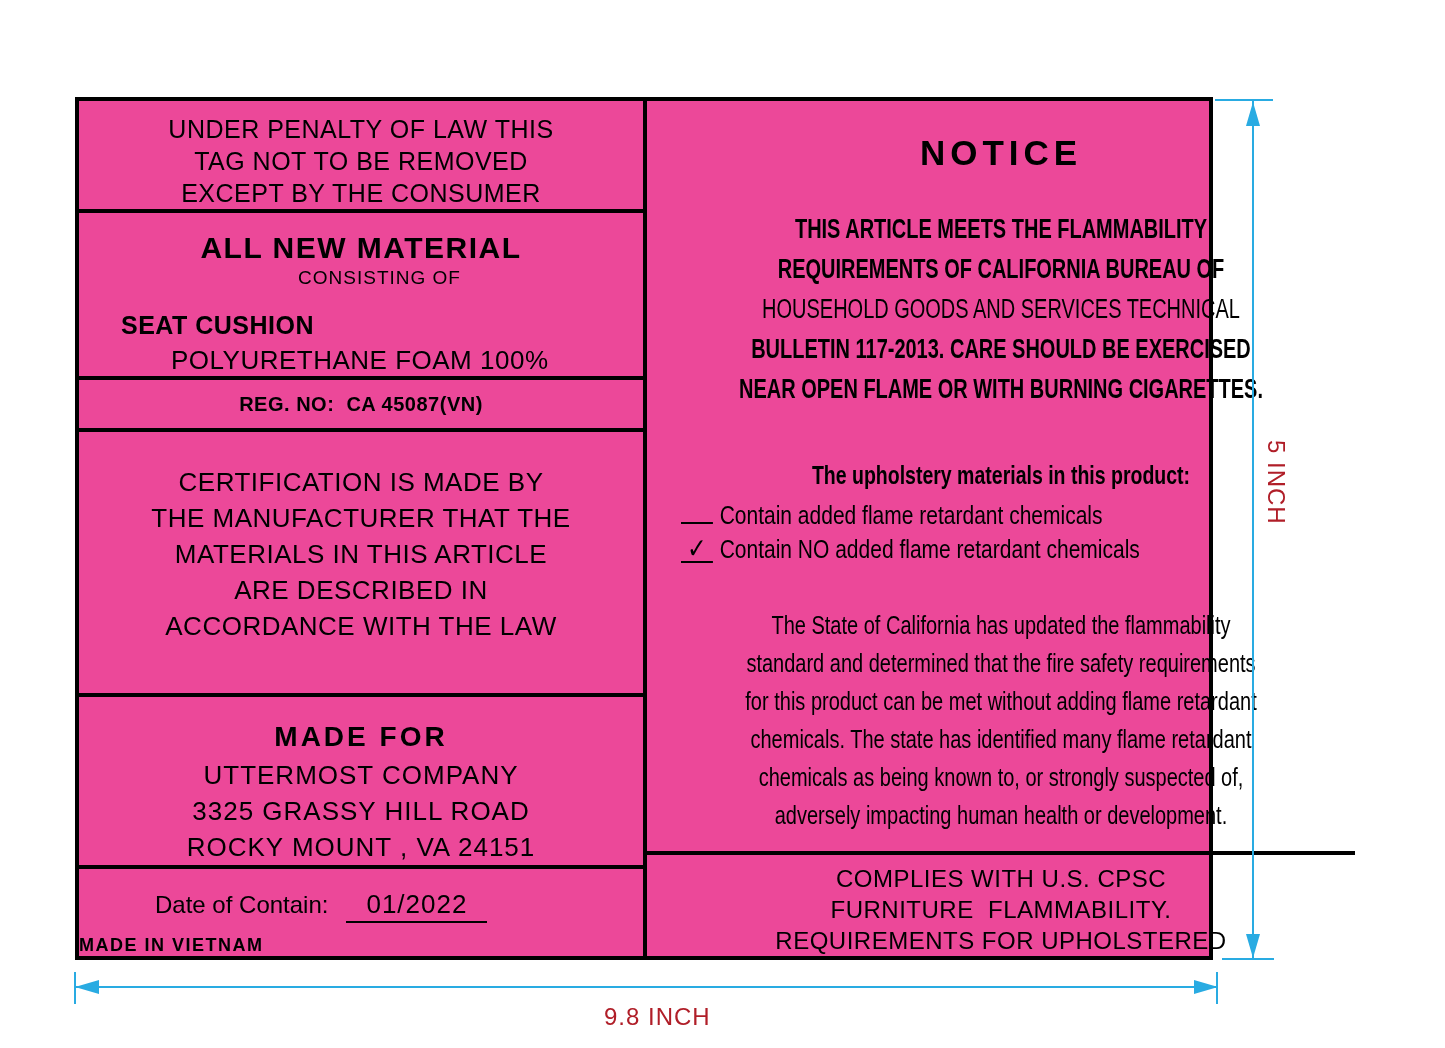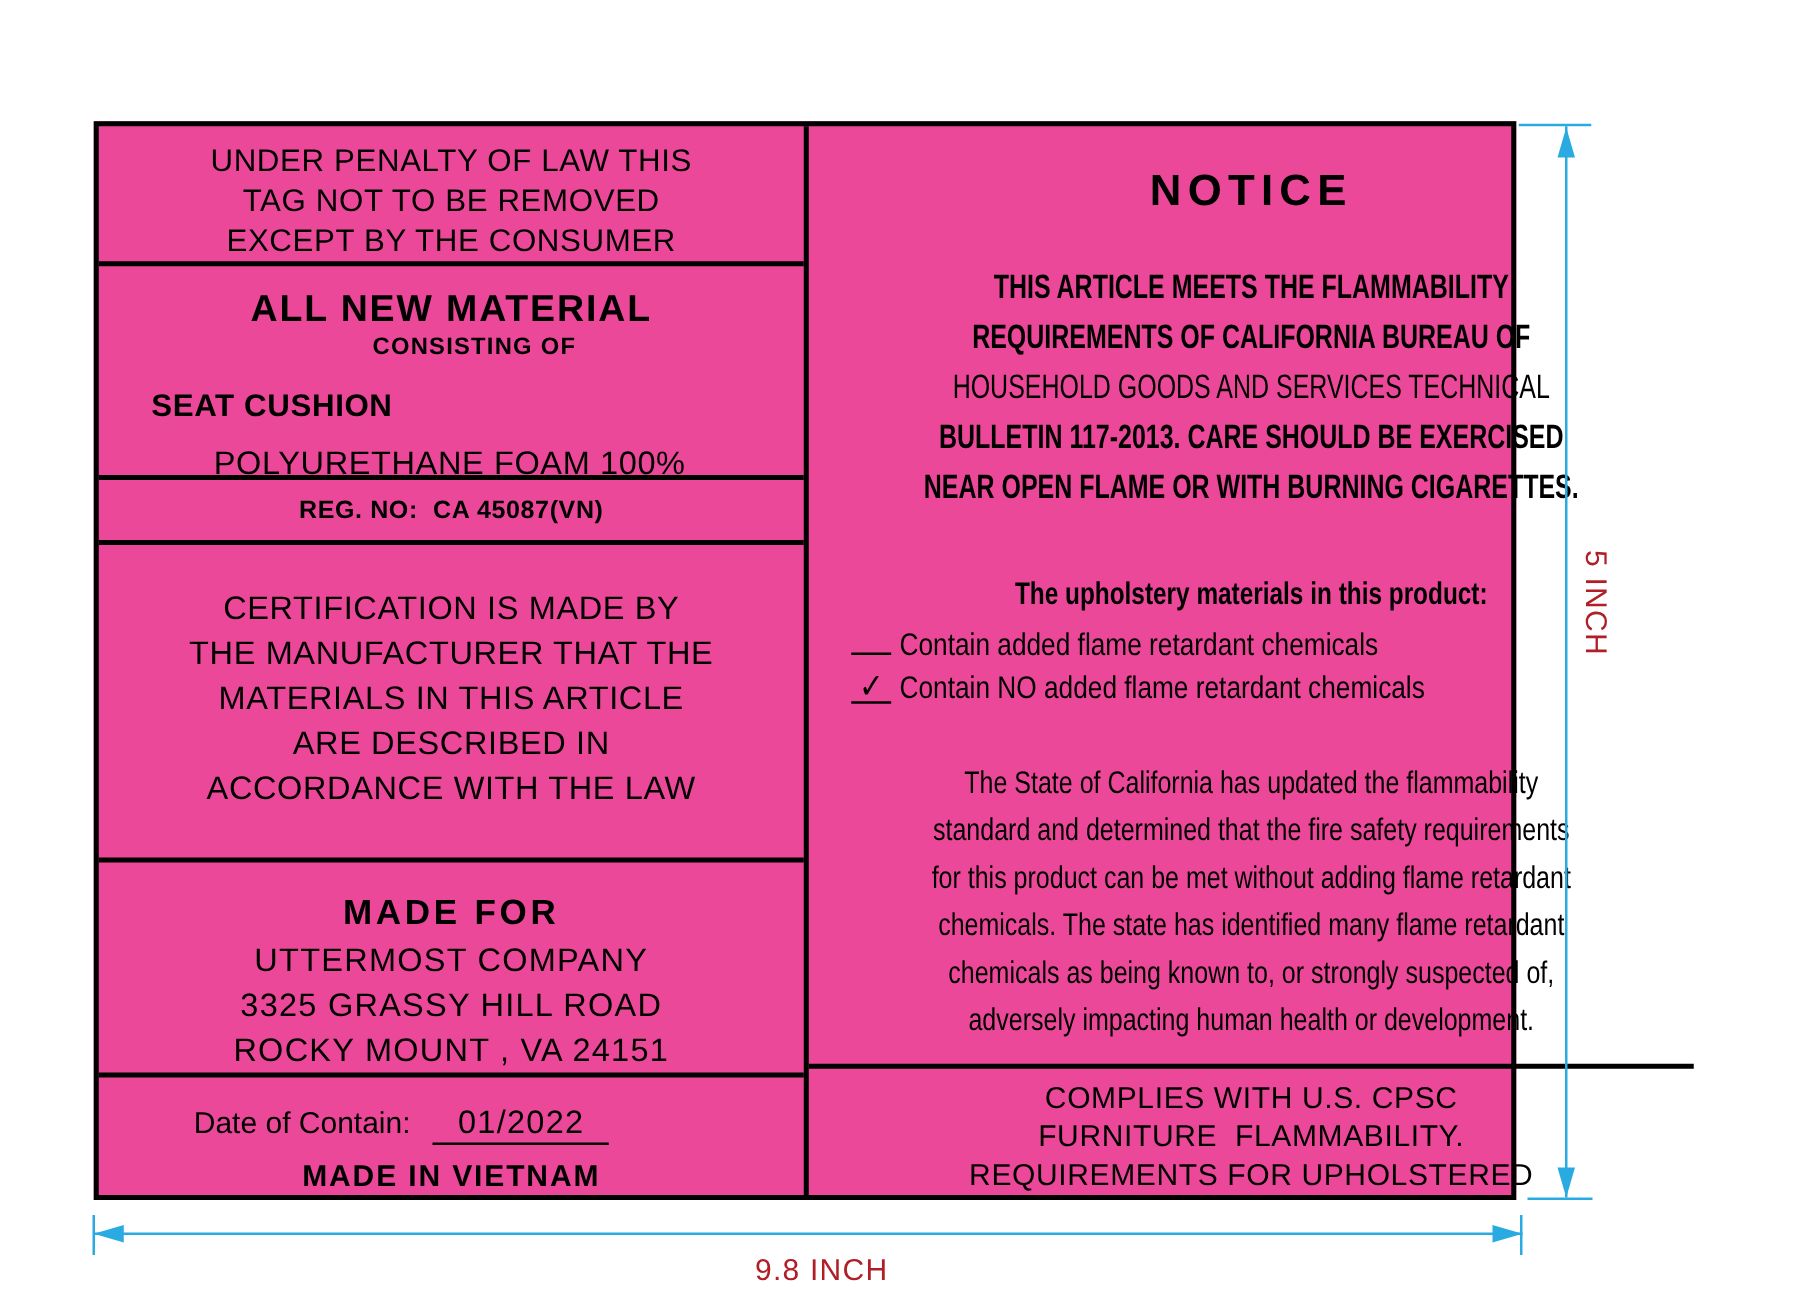--- a/index.html
+++ b/index.html
@@ -40,23 +40,23 @@
 
   
   .sec-penalty {
     height:111px;
     padding-top:12px;
     text-align:center;
     font-size:25px; line-height:32px; letter-spacing:0.5px;
   }
   .sec-material { height:171px; text-align:center; }
   .mat-title   { margin-top:18px; font-size:30px; font-weight:bold; letter-spacing:1.5px; }
-  .mat-sub     { margin-top:2px;  font-size:19px; font-weight:bold; letter-spacing:1px;padding-left:37px; }
+  .mat-sub     { margin-top:2px;  font-size:19px; font-weight:normal; letter-spacing:1px;padding-left:37px; }
   .mat-comp    { margin-top:22px; font-size:25px; font-weight:bold; text-align:left; padding-left:42px; letter-spacing:0.5px; }
-  .mat-compo   { margin-top:15px;  font-size:26px; text-align:left; padding-left:92px; letter-spacing:0.5px; }
+  .mat-compo   { margin-top:5px;  font-size:26px; text-align:left; padding-left:92px; letter-spacing:0.5px; }
   .sec-reg {
     height:54px;
     text-align:center;
     font-size:20px; font-weight:bold; letter-spacing:0.5px;
     line-height:48px;
     white-space:pre;
   }
   .sec-cert {
     height:284px;
     padding-top:32px;
@@ -67,21 +67,21 @@
   .mf-title { margin-top:24px; font-size:28px; font-weight:bold; letter-spacing:3px; }
   .mf-lines { margin-top:4px; font-size:26px; line-height:36px; letter-spacing:1px; }
   .sec-delivery { flex:1; }
   .del-row { padding:20px 0 0 76px; font-size:24px; }
   .del-value {
     display:inline-block;
     margin-left:18px; padding:0 20px 1px 20px;
     border-bottom:2px solid #000;
     font-size:26px; letter-spacing:1px;
   }
-  .del-origin { margin-top:12px; text-align:center; font-size:24px; font-weight:bold; letter-spacing:1.5px; }
+  .del-origin { margin-top:12px; font-size:18px; font-weight:bold; letter-spacing:1.5px; }
 
   
   .sec-notice { height:832px; overflow:hidden; }
   .notice-title {
     margin-top:32px;
     text-align:center;
     font-size:35px; font-weight:bold; letter-spacing:5px;
   }
   .flam-block { margin-top:36px; }
   .flam-line {

